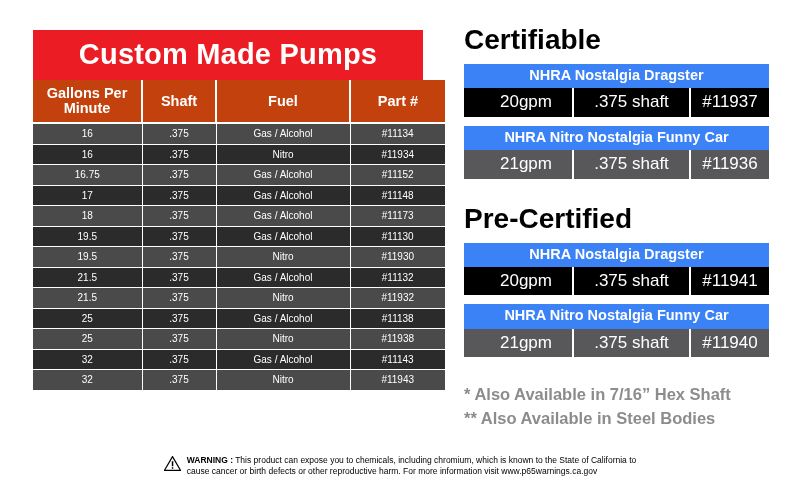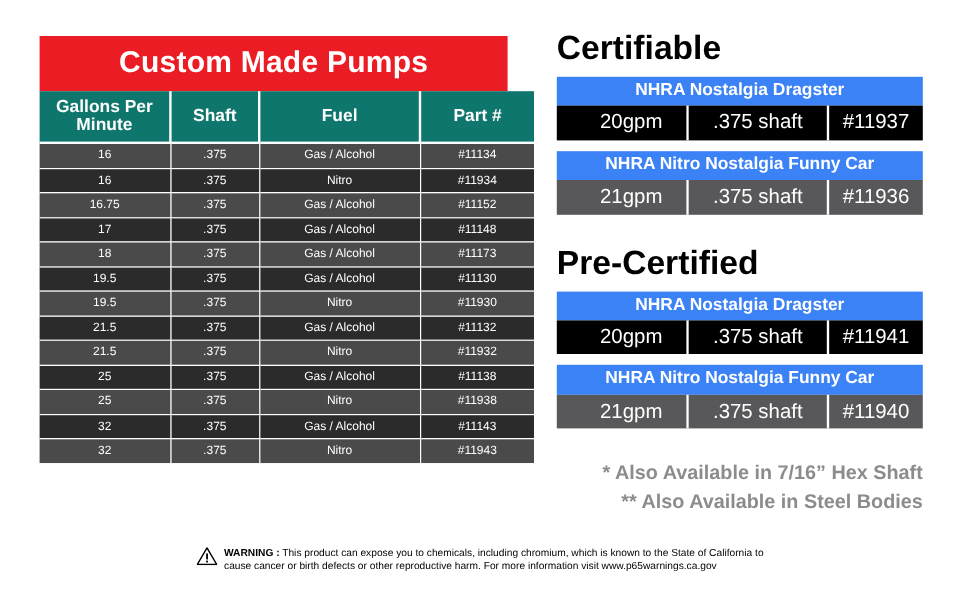--- a/index.html
+++ b/index.html
@@ -27,32 +27,32 @@
     position: absolute;
     left: 33px;
     top: 30px;
     width: 390px;
   }
   .cmp-title {
     background: #ec1c24;
     color: #ffffff;
     text-align: center;
     font-weight: bold;
-    font-size: 25px;
+    font-size: 29px;
     line-height: 1;
     padding: 10px 0 11px 0;
     letter-spacing: 0.2px;
   }
   table.cmp {
     border-collapse: collapse;
     width: 100%;
     table-layout: fixed;
   }
   table.cmp th {
-    background: #0f766e;
+    background: #c2410c;
     color: #ffffff;
     font-size: 14.5px;
     font-weight: bold;
     padding: 6px 2px;
     border-bottom: 2px solid #ffffff;
     text-align: center;
     line-height: 1.05;
   }
   table.cmp td {
     color: #ffffff;
@@ -118,21 +118,20 @@
     line-height: 1.15;
   }
   .cert-cell:last-child { border-right: none; }
   .cert-cell.gpm { width: 92px; padding-left: 16px; }
   .cert-cell.shaft { width: 115px; }
   .cert-cell.part { flex: 1; }
   .cert-row.grey .cert-cell { background: #58585a; }
 
   .notes {
     margin-top: 26px;
-    text-align: right;
     color: #8c8c8c;
     font-weight: bold;
     font-size: 16.5px;
     line-height: 1.45;
   }
 
   
   .warning {
     position: absolute;
     left: 0;

